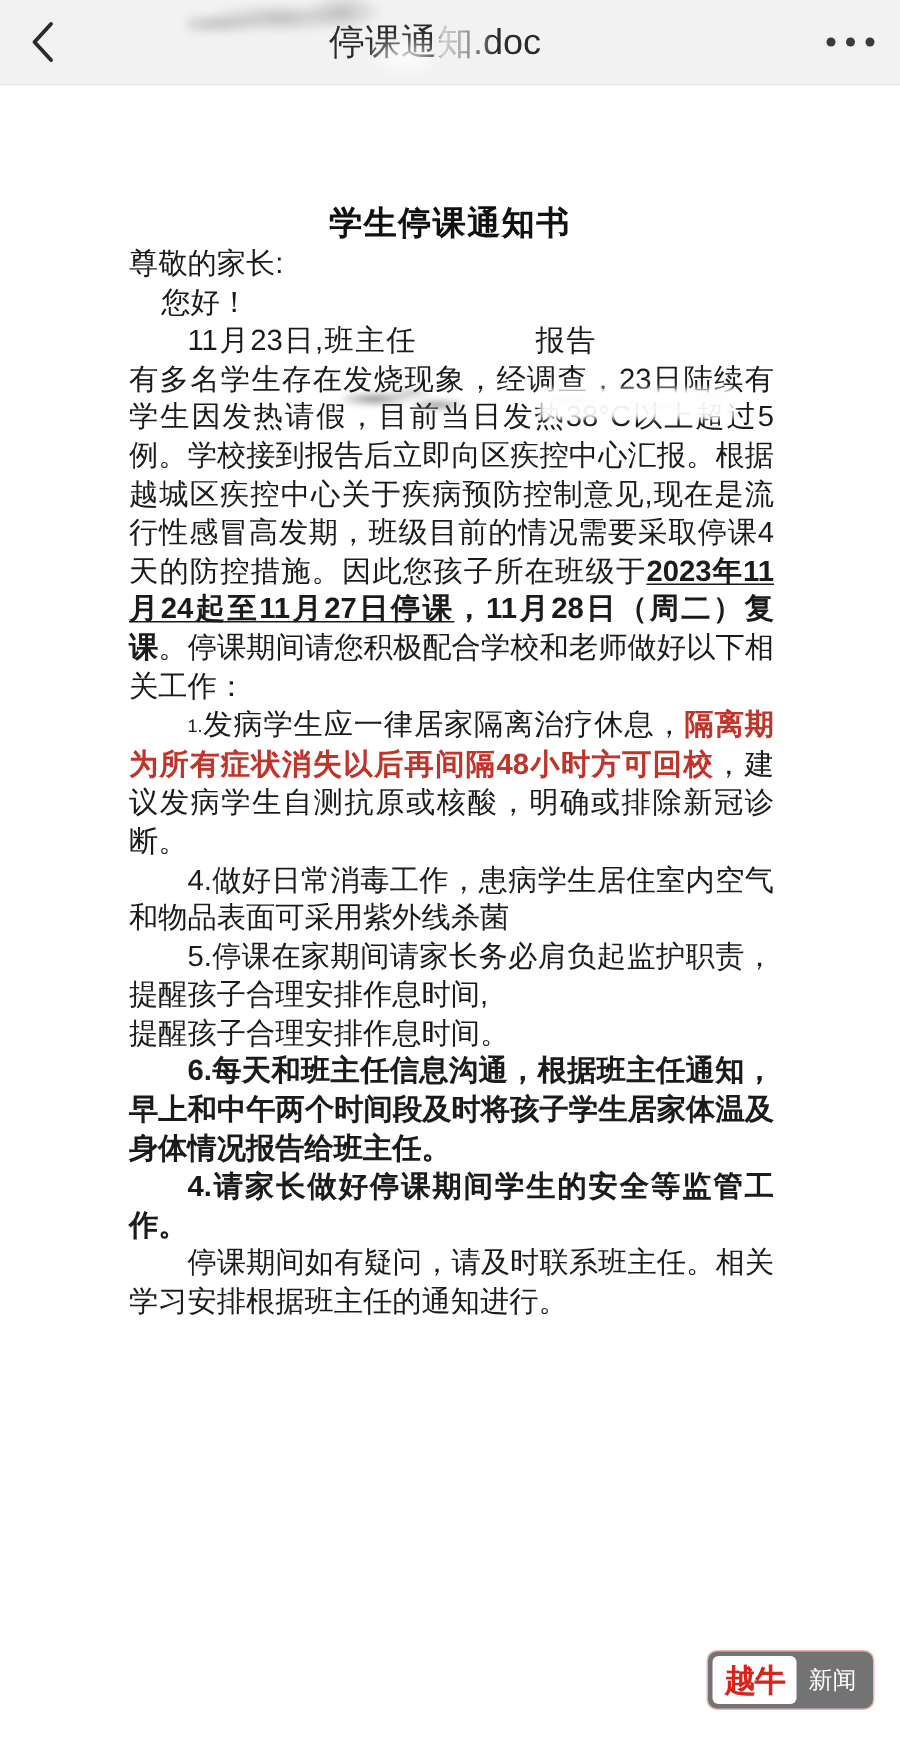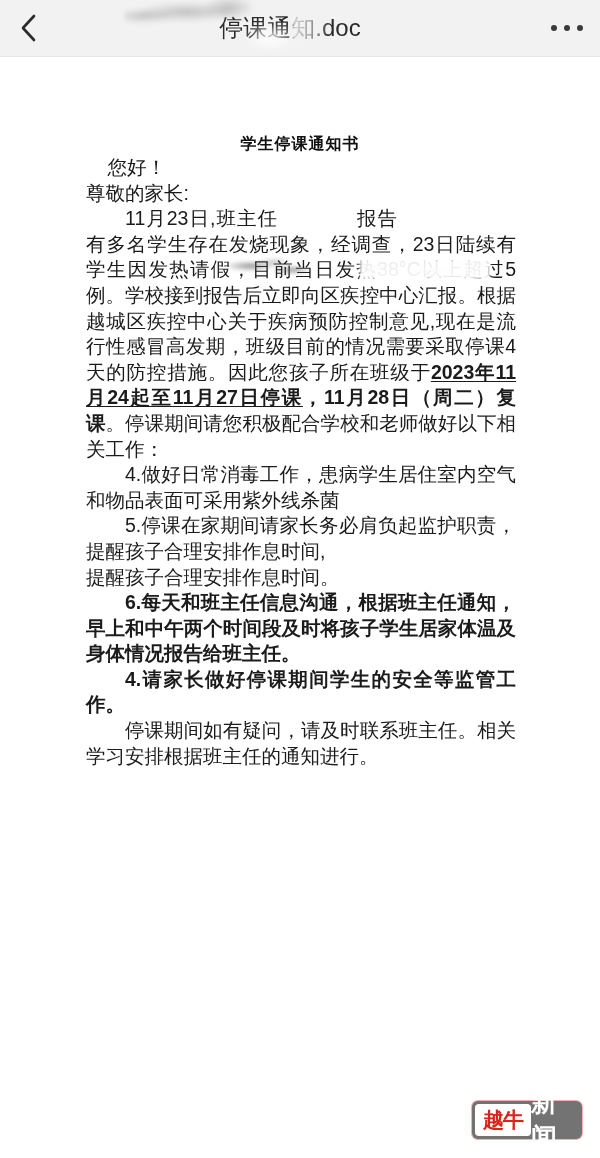--- a/index.html
+++ b/index.html
@@ -73,21 +73,21 @@
 
   
   .doc{
     position:relative;
     background:#fff;
     padding:0;
     height:1102px;
   }
   .doc-title{
     text-align:center;
-    font-size:16px;
+    font-size:22px;
     font-weight:bold;
     color:#111;
     padding-top:77px;
     letter-spacing:1px;
   }
   .body-col{
     margin:0 auto;
     width:430px;
     padding-left:2px;
     font-size:19.5px;
@@ -155,24 +155,25 @@
     font-size:21px;
     font-weight:bold;
     letter-spacing:-1px;
     font-family:"DejaVu Sans",sans-serif;
   }
   .logo-right{
     flex:1;
     height:100%;
     display:flex;align-items:center;justify-content:center;
     color:#ffffff;
-    font-size:26px;
-    font-weight:bold;
+    font-size:16px;
+    font-weight:normal;
     letter-spacing:0px;
     font-family:"DejaVu Sans",sans-serif;
+    text-align:right;
   }
 </style>
 </head>
 <body>
 
 <div class="appbar">
   <div class="back-btn">
     <span>
       <svg width="18" height="30" viewBox="0 0 18 30" aria-hidden="true">
         <polyline points="15,3 4,15 15,27" fill="none" stroke="#2b2b2b" stroke-width="2.6" stroke-linecap="round" stroke-linejoin="round"></polyline>
@@ -193,27 +194,30 @@
   <div class="smudge"></div>
   <div class="smudge2"></div>
 </div>
 
 <div class="doc">
 
   <div class="doc-title">学生停课通知书</div>
 
   <div class="body-col">
 
+    <p class="p">尊敬的家长:</p>
     <p class="p indent1">您好！</p>
-    <p class="p">尊敬的家长:</p>
 
     <p class="p indent">
       <span>11月23日,班主任</span><span style="display:inline-block;width:78px;">&nbsp;</span><span>报告</span><span style="display:inline-block;width:118px;">&nbsp;</span><span>有多名学生存在发烧现象，经调查，23日陆续有学生因发热请假，目前当日发热38°C以上超过5例。学校接到报告后立即向区疾控中心汇报。根据越城区疾控中心关于疾病预防控制意见,现在是流行性感冒高发期，班级目前的情况需要采取停课4天的防控措施。因此您孩子所在班级于</span><span class="bu">2023年11月24起至11月27日停课</span><span class="b">，</span><span class="b">11月28日（周二）复课</span><span>。停课期间请您积极配合学校和老师做好以下相关工作：</span>
     </p>
 
+    <p class="p indent">
+      <span class="num-small">1.</span><span>发病学生应一律居家隔离治疗休息，</span><span class="red">隔离期为所有症状消失以后再间隔48小时方可回校</span><span>，建议发病学生自测抗原或核酸，明确或排除新冠诊断。</span>
+    </p>
 
 
 
     <p class="p indent">4.做好日常消毒工作，患病学生居住室内空气和物品表面可采用紫外线杀菌</p>
 
     <p class="p indent">5.停课在家期间请家长务必肩负起监护职责，提醒孩子合理安排作息时间,</p>
     <p class="p">提醒孩子合理安排作息时间。</p>
 
     <p class="p indent b">6.每天和班主任信息沟通，根据班主任通知，早上和中午两个时间段及时将孩子学生居家体温及身体情况报告给班主任。</p>
 

